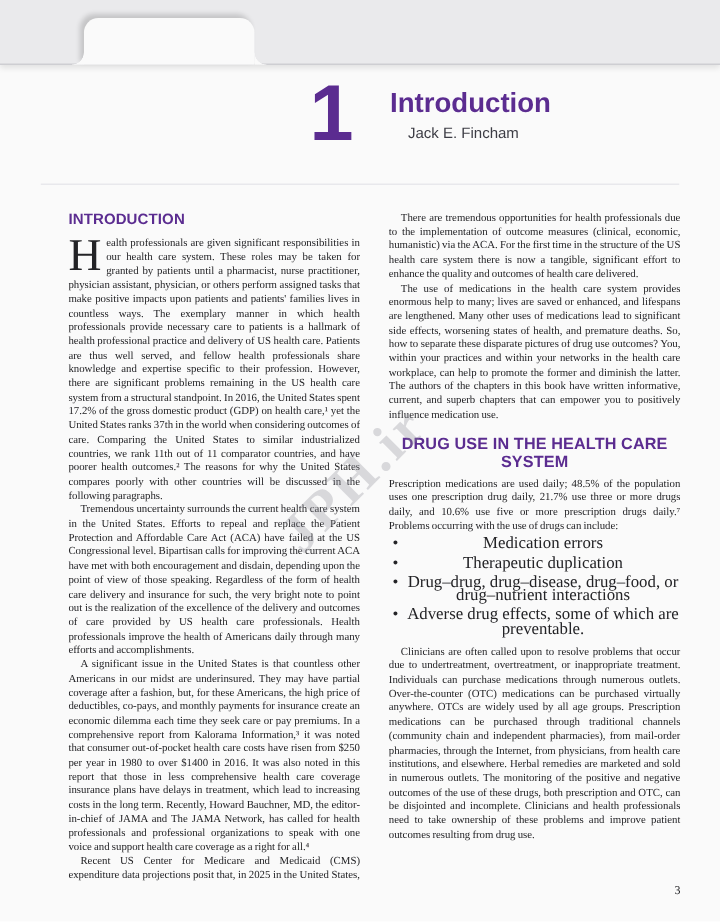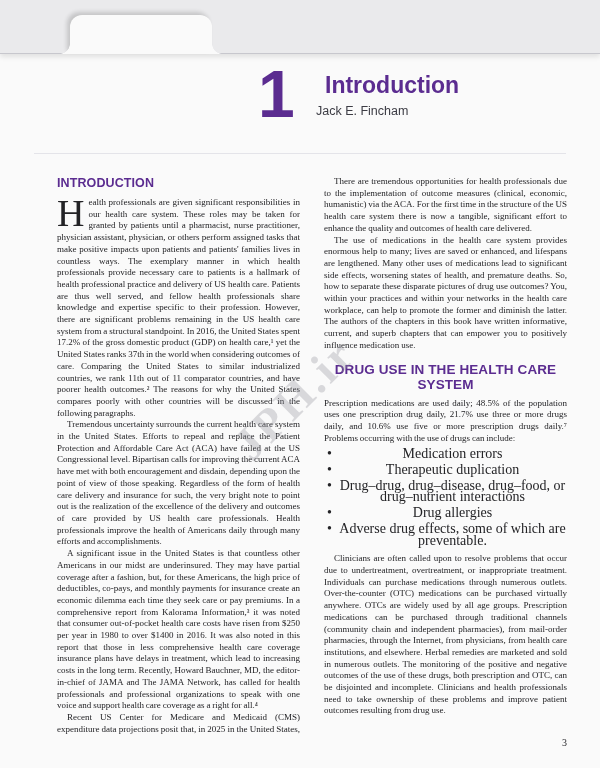--- a/index.html
+++ b/index.html
@@ -33,21 +33,21 @@
     position:absolute;left:258px;top:66px;z-index:4;
     font-family:"Liberation Sans","DejaVu Sans",sans-serif;
     font-weight:bold;font-size:66px;line-height:56px;color:#5b2c90;
   }
   .chapter-title{
     position:absolute;left:325px;top:72px;z-index:4;margin:0;
     font-family:"Liberation Sans","DejaVu Sans",sans-serif;
     font-weight:bold;font-size:23px;color:#5b2c90;
   }
   .author{
-    position:absolute;left:316px;top:104px;z-index:4;
+    position:absolute;left:340px;top:104px;z-index:4;
     font-family:"Liberation Sans","DejaVu Sans",sans-serif;
     font-size:12.5px;color:#3c3c44;
   }
   .divider{
     position:absolute;left:34px;right:34px;top:153px;
     border-top:1px solid #e4e4e9;
   }
   
   .columns{
     position:absolute;left:57px;top:176px;width:510px;height:560px;
@@ -115,21 +115,20 @@
 
     <section class="col">
       <p class="indent">There are tremendous opportunities for health professionals due to the implementation of outcome measures (clinical, economic, humanistic) via the ACA. For the first time in the structure of the US health care system there is now a tangible, significant effort to enhance the quality and outcomes of health care delivered.</p>
       <p class="indent">The use of medications in the health care system provides enormous help to many; lives are saved or enhanced, and lifespans are lengthened. Many other uses of medications lead to significant side effects, worsening states of health, and premature deaths. So, how to separate these disparate pictures of drug use outcomes? You, within your practices and within your networks in the health care workplace, can help to promote the former and diminish the latter. The authors of the chapters in this book have written informative, current, and superb chapters that can empower you to positively influence medication use.</p>
       <h2 class="section-heading big">DRUG USE IN THE HEALTH CARE SYSTEM</h2>
       <p>Prescription medications are used daily; 48.5% of the population uses one prescription drug daily, 21.7% use three or more drugs daily, and 10.6% use five or more prescription drugs daily.⁷ Problems occurring with the use of drugs can include:</p>
       <ul class="bullets">
         <li>Medication errors</li>
         <li>Therapeutic duplication</li>
         <li>Drug–drug, drug–disease, drug–food, or drug–nutrient interactions</li>
-        <li>Drug allergies</li>
         <li>Adverse drug effects, some of which are preventable.</li>
       </ul>
       <p class="indent">Clinicians are often called upon to resolve problems that occur due to undertreatment, overtreatment, or inappropriate treatment. Individuals can purchase medications through numerous outlets. Over-the-counter (OTC) medications can be purchased virtually anywhere. OTCs are widely used by all age groups. Prescription medications can be purchased through traditional channels (community chain and independent pharmacies), from mail-order pharmacies, through the Internet, from physicians, from health care institutions, and elsewhere. Herbal remedies are marketed and sold in numerous outlets. The monitoring of the positive and negative outcomes of the use of these drugs, both prescription and OTC, can be disjointed and incomplete. Clinicians and health professionals need to take ownership of these problems and improve patient outcomes resulting from drug use.</p>
 
     </section>
 
   </div>
 
   <div class="watermark">JPH.ir</div>
   <div class="page-number">3</div>

